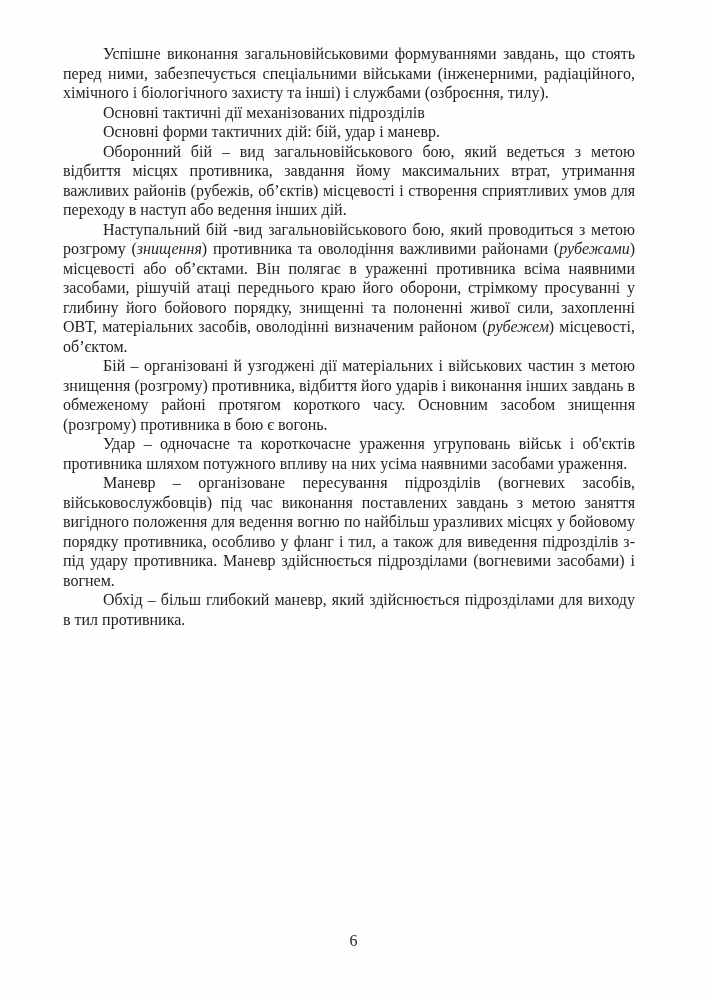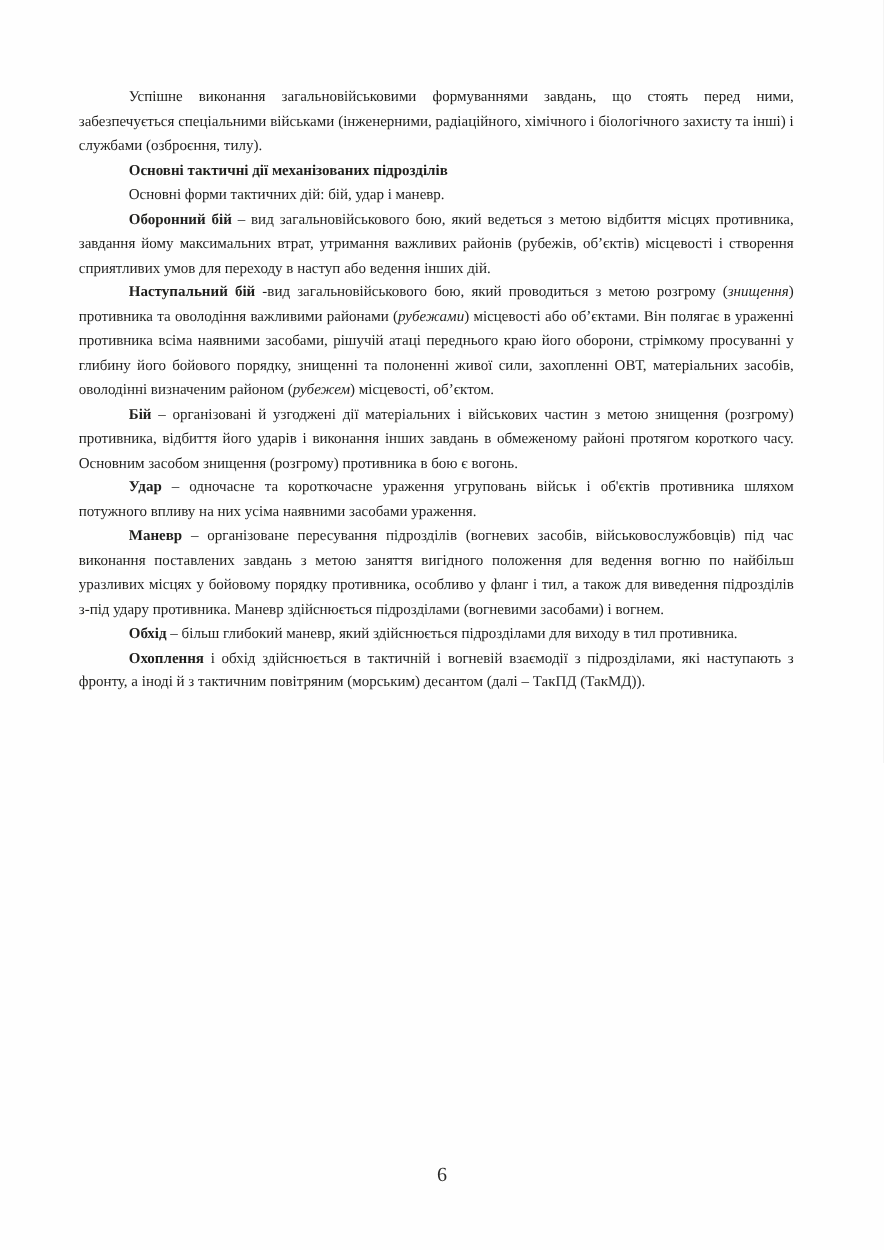--- a/index.html
+++ b/index.html
@@ -9,32 +9,32 @@
     height: 1000px;
     background: #fefefe;
     overflow: hidden;
     font-family: "Liberation Serif", "DejaVu Serif", serif;
     color: #1f1f1d;
     box-sizing: border-box;
   }
   .text-block {
     position: absolute;
     left: 63px;
-    top: 68px;
+    top: 44px;
     width: 572px;
     text-align: justify;
-    font-size: 12px;
+    font-size: 16px;
     line-height: 19.5px;
   }
   .para {
     margin: 0;
     text-indent: 40px;
   }
   .para.heading { font-weight: bold; }
-  .run-bold { font-weight: bold; }
+  .run-bold { font-weight: normal; }
   .run-italic { font-style: italic; font-family: Liberation Serif, serif; }
   .page-number {
     position: absolute;
     left: 0;
     top: 932px;
     width: 100%;
     text-align: center;
     font-size: 16px;
     color: #2a2a28;
   }
@@ -46,16 +46,15 @@
   <div class="text-block">
       <p class="para"><span class="run-normal">Успішне виконання загальновійськовими формуваннями завдань, що стоять перед ними, забезпечується спеціальними військами (інженерними, радіаційного, хімічного і біологічного захисту та інші) і службами (озброєння, тилу).</span></p>
       <p class="para heading"><span class="run-bold">Основні тактичні дії механізованих підрозділів</span></p>
       <p class="para"><span class="run-normal">Основні форми тактичних дій: бій, удар і маневр.</span></p>
       <p class="para"><span class="run-bold">Оборонний бій</span><span class="run-normal"> – вид загальновійськового бою, який ведеться з метою відбиття місцях противника, завдання йому максимальних втрат, утримання важливих районів (рубежів, об’єктів) місцевості і створення сприятливих умов для переходу в наступ або ведення інших дій.</span></p>
       <p class="para"><span class="run-bold">Наступальний бій</span><span class="run-normal"> -вид загальновійськового бою, який проводиться з метою розгрому (</span><span class="run-italic">знищення</span><span class="run-normal">) противника та оволодіння важливими районами (</span><span class="run-italic">рубежами</span><span class="run-normal">) місцевості або об’єктами. Він полягає в ураженні противника всіма наявними засобами, рішучій атаці переднього краю його оборони, стрімкому просуванні у глибину його бойового порядку, знищенні та полоненні живої сили, захопленні ОВТ, матеріальних засобів, оволодінні визначеним районом (</span><span class="run-italic">рубежем</span><span class="run-normal">) місцевості, об’єктом.</span></p>
       <p class="para"><span class="run-bold">Бій</span><span class="run-normal"> – організовані й узгоджені дії матеріальних і військових частин з метою знищення (розгрому) противника, відбиття його ударів і виконання інших завдань в обмеженому районі протягом короткого часу. Основним засобом знищення (розгрому) противника в бою є вогонь.</span></p>
       <p class="para"><span class="run-bold">Удар</span><span class="run-normal"> – одночасне та короткочасне ураження угруповань військ і об'єктів противника шляхом потужного впливу на них усіма наявними засобами ураження.</span></p>
       <p class="para"><span class="run-bold">Маневр</span><span class="run-normal"> – організоване пересування підрозділів (вогневих засобів, військовослужбовців) під час виконання поставлених завдань з метою заняття вигідного положення для ведення вогню по найбільш уразливих місцях у бойовому порядку противника, особливо у фланг і тил, а також для виведення підрозділів з-під удару противника. Маневр здійснюється підрозділами (вогневими засобами) і вогнем.</span></p>
       <p class="para"><span class="run-bold">Обхід</span><span class="run-normal"> – більш глибокий маневр, який здійснюється підрозділами для виходу в тил противника.</span></p>
-      <p class="para"><span class="run-bold">Охоплення</span><span class="run-normal"> і обхід здійснюється в тактичній і вогневій взаємодії з підрозділами, які наступають з фронту, а іноді й з тактичним повітряним (морським) десантом (далі – ТакПД (ТакМД)).</span></p>
     </div>
   <div class="page-number">6</div>
 </div>
 
 </body></html>

